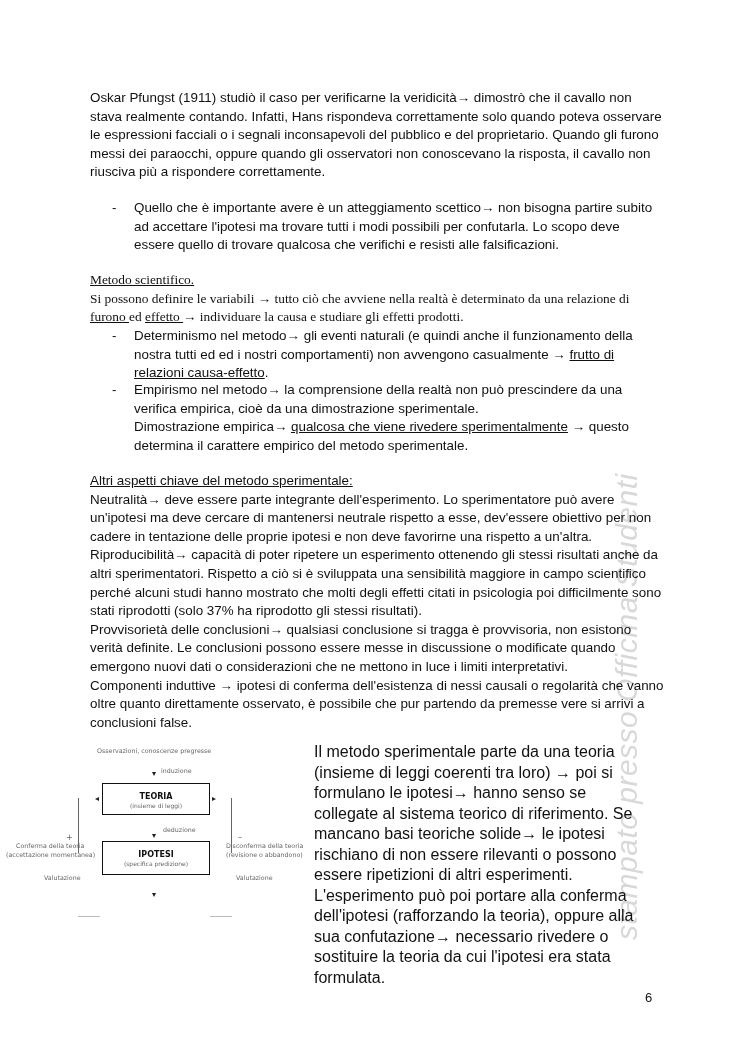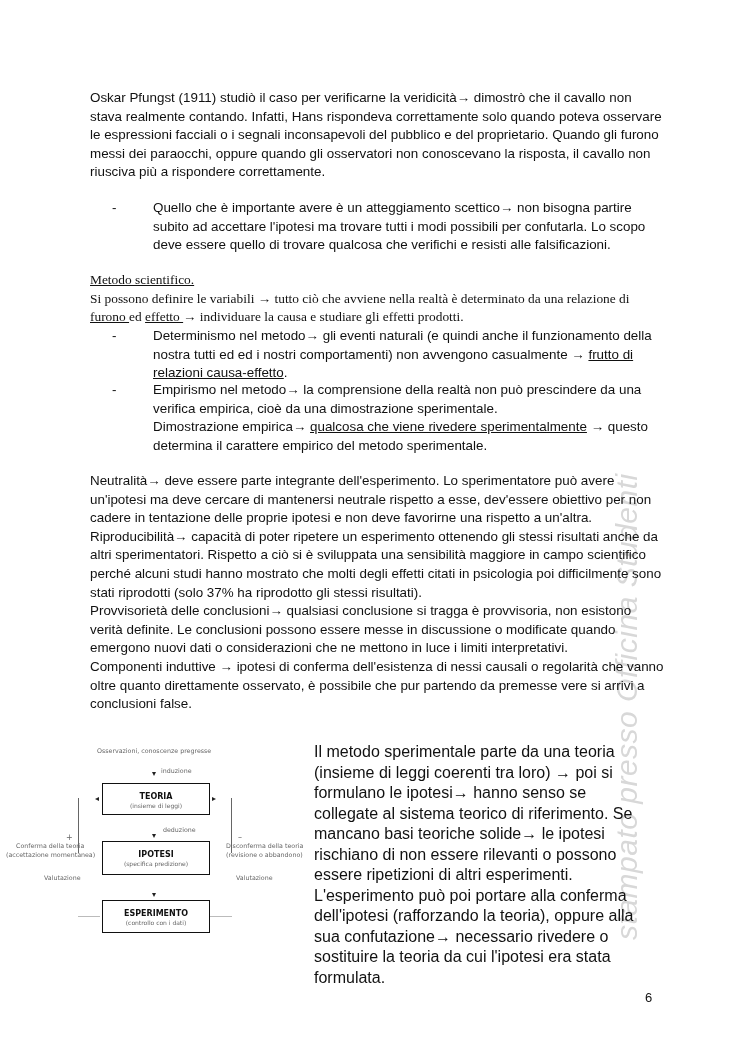--- a/index.html
+++ b/index.html
@@ -5,21 +5,21 @@
   html, body { margin: 0; padding: 0; background: #ffffff; }
   body {
     width: 745px; height: 1053px; position: relative; overflow: hidden;
     font-family: "Liberation Sans", sans-serif; color: #111; font-size: 13.4px;
   }
   .para { position: absolute; left: 90px; width: 575px; line-height: 18.6px; }
   .ul { text-decoration: underline; }
   b { font-weight: normal; }
   .bullet-row { position: absolute; left: 112px; width: 545px; line-height: 18.6px; }
   .dash { position: absolute; left: 0; top: 0; width: 20px; }
-  .bullet-text { margin-left: 41px; }
+  .bullet-text { margin-left: 22px; }
   .side-text { position: absolute; left: 314px; width: 340px; line-height: 20.5px; font-size: 16px; }
   .watermark {
     position: absolute; left: 610px; top: 940px; transform-origin: 0 0; transform: rotate(-90deg);
     font-family: "Liberation Sans", sans-serif; font-style: italic; font-size: 30px; color: #d8d8d8; white-space: nowrap;
     letter-spacing: 0.5px;
   }
   .page-num { position: absolute; left: 645px; top: 990px; font-size: 13px; }
   
   .diagram { position: absolute; left: 0; top: 738px; width: 305px; height: 200px; font-family: "DejaVu Sans", sans-serif; color: #555; }
   .dg-small { position: absolute; font-size: 6.3px; white-space: nowrap; color: #666; }
@@ -57,20 +57,21 @@
 
 <div class="bullet-row" style="top:381px;">
   <span class="dash">-</span>
   <div class="bullet-text">
     <b>Empirismo</b><span> nel metodo→ la comprensione della realtà non può prescindere da una verifica empirica, cioè da una dimostrazione sperimentale.</span><br>
     <b>Dimostrazione empirica</b><span>→ </span><span class="ul">qualcosa che viene rivedere sperimentalmente</span><span> → questo determina il carattere empirico del metodo sperimentale.</span>
   </div>
 </div>
 
 <div class="para" style="top:472px;">
+  <div class="ul">Altri aspetti chiave del metodo sperimentale:</div>
   <div><b>Neutralità</b><span>→ deve essere parte integrante dell'esperimento. Lo sperimentatore può avere un'ipotesi ma deve cercare di mantenersi neutrale rispetto a esse, dev'essere obiettivo per non cadere in tentazione delle proprie ipotesi e non deve favorirne una rispetto a un'altra.</span></div>
   <div><b>Riproducibilità</b><span>→ capacità di poter ripetere un esperimento ottenendo gli stessi risultati anche da altri sperimentatori. Rispetto a ciò si è sviluppata una sensibilità maggiore in campo scientifico perché alcuni studi hanno mostrato che molti degli effetti citati in psicologia poi difficilmente sono stati riprodotti (solo 37% ha riprodotto gli stessi risultati).</span></div>
   <div><b>Provvisorietà delle conclusioni</b><span>→ qualsiasi conclusione si tragga è provvisoria, non esistono verità definite. Le conclusioni possono essere messe in discussione o modificate quando emergono nuovi dati o considerazioni che ne mettono in luce i limiti interpretativi.</span></div>
   <div><b>Componenti induttive</b><span> → ipotesi di conferma dell'esistenza di nessi causali o regolarità che vanno oltre quanto direttamente osservato, è possibile che pur partendo da premesse vere si arrivi a conclusioni false.</span></div>
 </div>
 
 <div class="diagram">
   <div class="dg-small" style="left:97px; top:9px;">Osservazioni, conoscenze pregresse</div>
   <div class="dg-small" style="left:161px; top:29px;">induzione</div>
   <div class="dg-arrow" style="left:152px; top:34px; border-left:2px solid transparent; border-right:2px solid transparent; border-top:4px solid #222;"></div>
@@ -98,24 +99,20 @@
   <div class="dg-box" style="left:102px; top:103px; width:106px; height:32px;">
     <div class="t">IPOTESI</div>
     <div class="s">(specifica predizione)</div>
   </div>
 
   <div class="dg-small" style="left:44px; top:136px;">Valutazione</div>
   <div class="dg-small" style="left:236px; top:136px;">Valutazione</div>
 
   <div class="dg-arrow" style="left:152px; top:155px; border-left:2px solid transparent; border-right:2px solid transparent; border-top:4px solid #222;"></div>
 
-  <div class="dg-box" style="left:102px; top:162px; width:106px; height:31px;">
-    <div class="t">ESPERIMENTO</div>
-    <div class="s">(controllo con i dati)</div>
-  </div>
   <div class="dg-line" style="left:78px; top:178px; width:22px; height:1px; background:#bbb;"></div>
   <div class="dg-line" style="left:210px; top:178px; width:22px; height:1px; background:#bbb;"></div>
 </div>
 
 <div class="side-text" style="top:742px;">
   <span>Il metodo sperimentale parte da una </span><b>teoria</b><span> (insieme di leggi coerenti tra loro) → poi si formulano le </span><b>ipotesi</b><span>→ hanno senso se collegate al sistema teorico di riferimento. Se mancano basi teoriche solide→ le ipotesi rischiano di non essere rilevanti o possono essere ripetizioni di altri esperimenti. L'esperimento può poi portare alla </span><b>conferma</b><span> dell'ipotesi (rafforzando la teoria), oppure alla sua </span><b>confutazione</b><span>→ necessario rivedere o sostituire la teoria da cui l'ipotesi era stata formulata.</span>
 </div>
 
 <div class="page-num">6</div>
 

